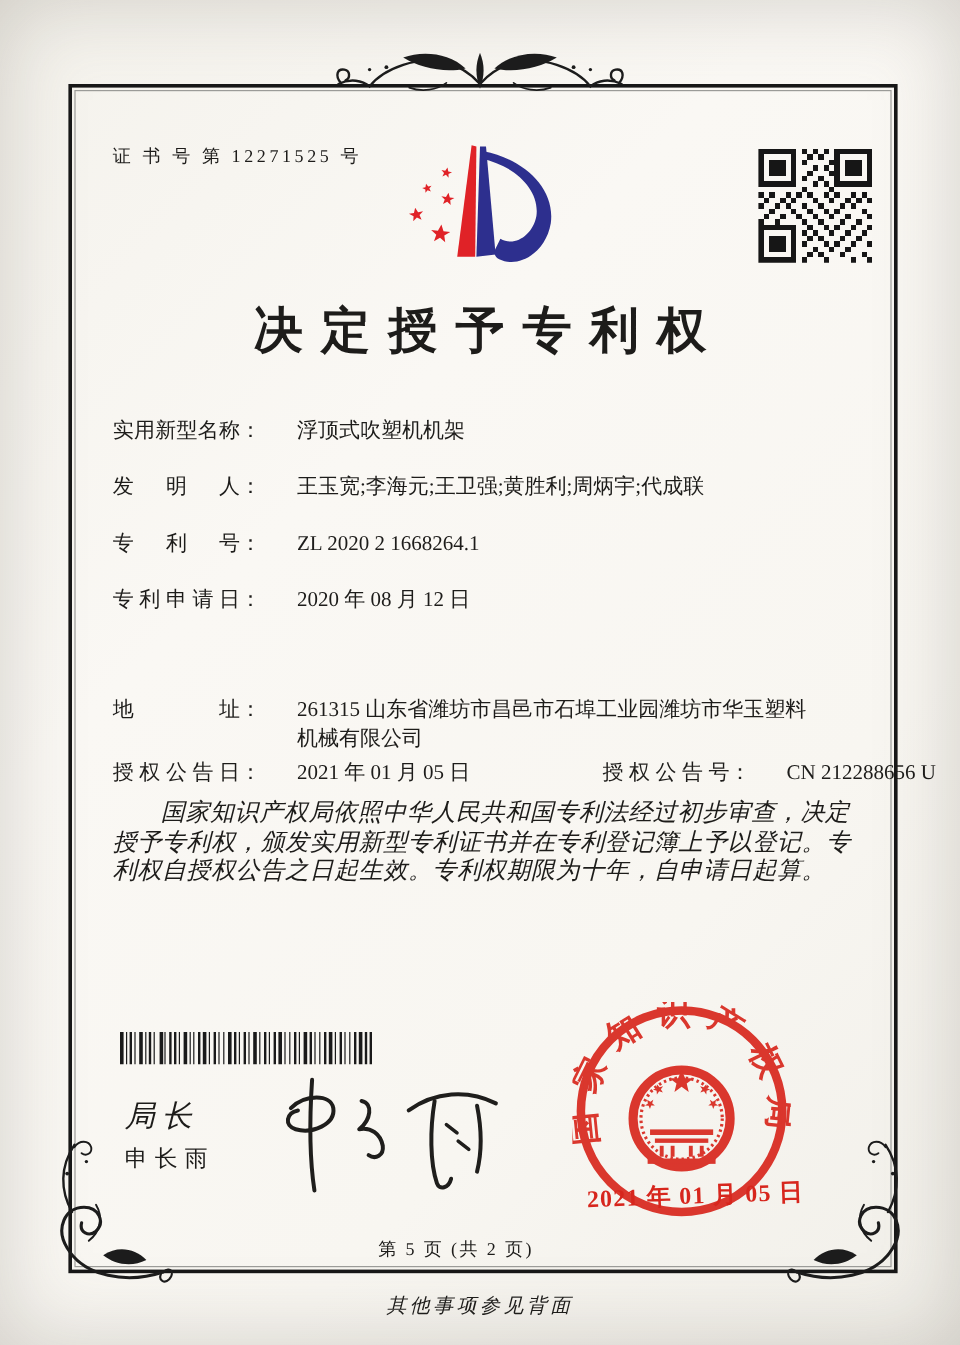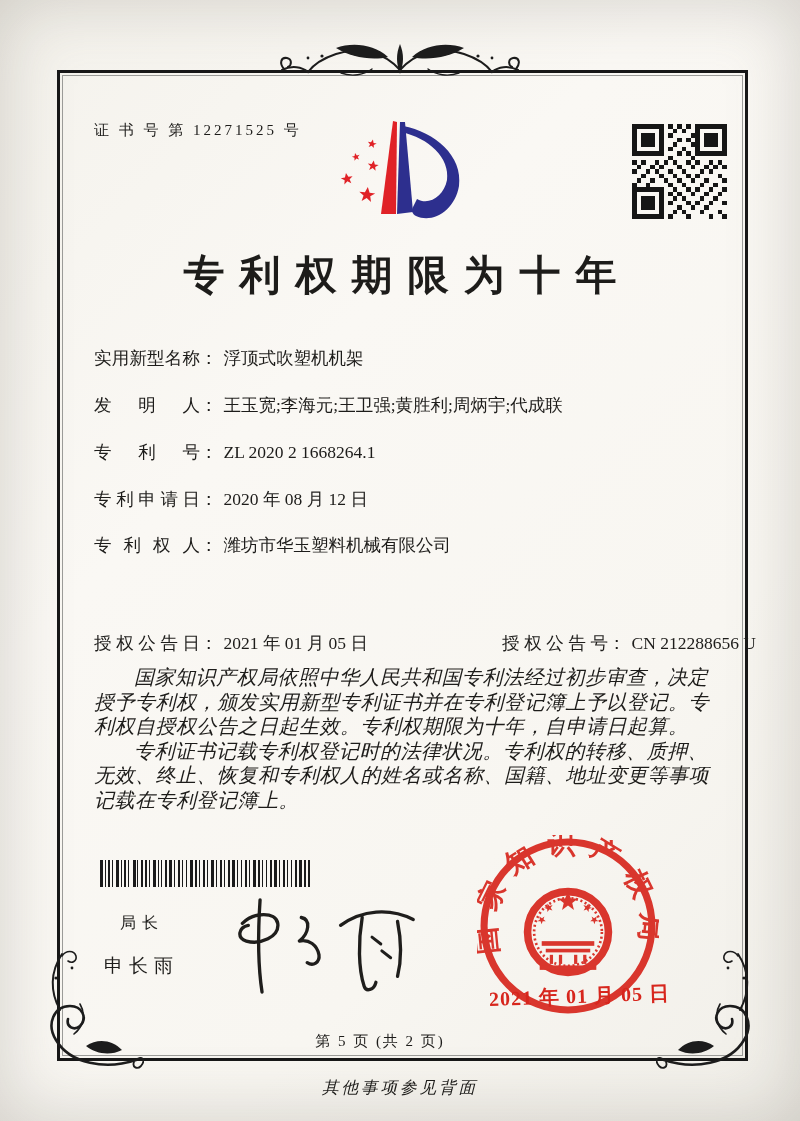--- a/index.html
+++ b/index.html
@@ -24,31 +24,31 @@
   
   .cert-no{position:absolute;left:94px;top:121px;font-size:15px;letter-spacing:3px;white-space:pre;}
   .logo{position:absolute;left:323px;top:110px;width:152px;height:127px;}
   .qr{position:absolute;left:632px;top:124px;width:95px;height:95px;}
   .title{position:absolute;left:0;top:248px;width:800px;text-align:center;
     font-size:41px;font-weight:700;letter-spacing:15px;text-indent:15px;}
   
   .row{position:absolute;left:94px;font-size:17.5px;line-height:1.35;white-space:nowrap;}
   .row .lbl{display:inline-block;width:106px;text-align-last:justify;text-align:justify;vertical-align:top;}
   .row .colon{display:inline-block;vertical-align:top;margin-right:6px;}
-  .row .val{display:inline-block;vertical-align:top;white-space:normal;}
+  .row .val{display:inline-block;vertical-align:top;white-space:normal;margin-left:24px;}
   .row.addr .val{width:438px;}
   .grant2{position:absolute;left:408px;top:0;white-space:nowrap;}
   .grant2 .lbl{width:106px;}
   
   .paras{position:absolute;left:94px;top:665px;width:628px;font-size:20px;line-height:24.5px;
     font-style:italic;letter-spacing:.5px;}
   .paras p{margin:0;text-indent:2em;}
   
   .barcode{position:absolute;left:100px;top:860px;width:210px;height:27px;}
-  .signer-role{position:absolute;left:120px;top:913px;font-size:16px;letter-spacing:6px;}
+  .signer-role{position:absolute;left:104px;top:913px;font-size:25px;letter-spacing:6px;font-style:italic;}
   .signer-name{position:absolute;left:104px;top:953px;font-size:19px;letter-spacing:6px;}
   .sig{position:absolute;left:213px;top:890px;width:210px;height:108px;}
   .seal{position:absolute;left:477px;top:835px;width:182px;height:182px;}
   .seal-date{position:absolute;left:489px;top:983px;width:170px;color:var(--seal-red);
     font-size:20px;font-weight:700;letter-spacing:1px;transform:rotate(-2deg);white-space:nowrap;}
   .page-info{position:absolute;left:40px;top:1032px;width:680px;text-align:center;font-size:15px;letter-spacing:2px;}
   .back-note{position:absolute;left:0;top:1077px;width:800px;text-align:center;font-size:16.5px;
     font-style:italic;letter-spacing:3px;}
 </style>
 </head>
@@ -121,47 +121,46 @@
   </svg>
 
   <svg class="qr" viewBox="0 0 21 21" shape-rendering="crispEdges">
     <g fill="#161616">
       <path fill-rule="evenodd" d="M0,0h7v7h-7z M1,1v5h5v-5z M14,0h7v7h-7z M15,1v5h5v-5z M0,14h7v7h-7z M1,15v5h5v-5z"></path>
       <path d="M2,2h3v3h-3z M16,2h3v3h-3z M2,16h3v3h-3z"></path>
       <path d="M8,0h1v1h-1z M10,0h1v1h-1z M12,0h1v1h-1z M9,1h1v1h-1z M11,1h1v1h-1z M8,2h1v1h-1z M13,2h1v1h-1z M10,3h1v1h-1z M12,3h1v1h-1z M9,4h1v1h-1z M13,4h1v1h-1z M8,5h1v1h-1z M11,5h1v1h-1z M10,6h1v1h-1z M12,6h1v1h-1z M8,7h1v1h-1z M13,7h1v1h-1z M0,8h1v1h-1z M2,8h1v1h-1z M5,8h1v1h-1z M7,8h1v1h-1z M9,8h1v1h-1z M12,8h1v1h-1z M14,8h1v1h-1z M17,8h1v1h-1z M19,8h1v1h-1z M1,9h1v1h-1z M4,9h1v1h-1z M6,9h1v1h-1z M10,9h1v1h-1z M13,9h1v1h-1z M16,9h1v1h-1z M18,9h1v1h-1z M20,9h1v1h-1z M0,10h1v1h-1z M3,10h1v1h-1z M5,10h1v1h-1z M8,10h1v1h-1z M11,10h1v1h-1z M15,10h1v1h-1z M17,10h1v1h-1z M2,11h1v1h-1z M6,11h1v1h-1z M9,11h1v1h-1z M12,11h1v1h-1z M14,11h1v1h-1z M19,11h1v1h-1z M1,12h1v1h-1z M4,12h1v1h-1z M7,12h1v1h-1z M10,12h1v1h-1z M13,12h1v1h-1z M16,12h1v1h-1z M20,12h1v1h-1z M0,13h1v1h-1z M3,13h1v1h-1z M8,13h1v1h-1z M11,13h1v1h-1z M15,13h1v1h-1z M18,13h1v1h-1z M9,14h1v1h-1z M12,14h1v1h-1z M14,14h1v1h-1z M17,14h1v1h-1z M20,14h1v1h-1z M8,15h1v1h-1z M10,15h1v1h-1z M13,15h1v1h-1z M16,15h1v1h-1z M19,15h1v1h-1z M9,16h1v1h-1z M11,16h1v1h-1z M15,16h1v1h-1z M18,16h1v1h-1z M8,17h1v1h-1z M12,17h1v1h-1z M14,17h1v1h-1z M17,17h1v1h-1z M20,17h1v1h-1z M10,18h1v1h-1z M13,18h1v1h-1z M16,18h1v1h-1z M9,19h1v1h-1z M11,19h1v1h-1z M15,19h1v1h-1z M19,19h1v1h-1z M8,20h1v1h-1z M12,20h1v1h-1z M17,20h1v1h-1z M20,20h1v1h-1z"></path>
     </g>
   </svg>
 
-  <div class="title">专利权期限为十年</div>
+  <div class="title">决定授予专利权</div>
 
   <div class="row" style="top:347px;">
     <span class="lbl">实用新型名称</span><span class="colon">：</span><span class="val">浮顶式吹塑机机架</span>
   </div>
   <div class="row" style="top:394px;">
     <span class="lbl">发明人</span><span class="colon">：</span><span class="val">王玉宽;李海元;王卫强;黄胜利;周炳宇;代成联</span>
   </div>
   <div class="row" style="top:441px;">
     <span class="lbl">专利号</span><span class="colon">：</span><span class="val">ZL 2020 2 1668264.1</span>
   </div>
   <div class="row" style="top:488px;">
     <span class="lbl">专利申请日</span><span class="colon">：</span><span class="val">2020 年 08 月 12 日</span>
   </div>
-  <div class="row" style="top:534px;">
-    <span class="lbl">专利权人</span><span class="colon">：</span><span class="val">潍坊市华玉塑料机械有限公司</span>
+  <div class="row addr" style="top:580px;">
+    <span class="lbl">地址</span><span class="colon">：</span><span class="val">261315 山东省潍坊市昌邑市石埠工业园潍坊市华玉塑料机械有限公司</span>
   </div>
   <div class="row" style="top:632px;">
     <span class="lbl">授权公告日</span><span class="colon">：</span><span class="val">2021 年 01 月 05 日</span>
     <span class="grant2">
       <span class="lbl">授权公告号</span><span class="colon">：</span><span class="val">CN 212288656 U</span>
     </span>
   </div>
 
   <div class="paras">
     <p>国家知识产权局依照中华人民共和国专利法经过初步审查，决定授予专利权，颁发实用新型专利证书并在专利登记簿上予以登记。专利权自授权公告之日起生效。专利权期限为十年，自申请日起算。</p>
-    <p>专利证书记载专利权登记时的法律状况。专利权的转移、质押、无效、终止、恢复和专利权人的姓名或名称、国籍、地址变更等事项记载在专利登记簿上。</p>
   </div>
 
   <svg class="barcode" viewBox="0 0 210 27" preserveAspectRatio="none">
     <path fill="#1a1a1a" d="M0,0h3v27h-3z M5,0h1v27h-1z M8,0h2v27h-2z M12,0h1v27h-1z M16,0h3v27h-3z M21,0h1v27h-1z M24,0h2v27h-2z M28,0h1v27h-1z M33,0h3v27h-3z M37,0h1v27h-1z M41,0h2v27h-2z M45,0h2v27h-2z M49,0h1v27h-1z M53,0h3v27h-3z M58,0h1v27h-1z M61,0h1v27h-1z M65,0h2v27h-2z M69,0h3v27h-3z M74,0h1v27h-1z M78,0h2v27h-2z M82,0h1v27h-1z M86,0h1v27h-1z M90,0h3v27h-3z M95,0h2v27h-2z M99,0h1v27h-1z M103,0h2v27h-2z M107,0h1v27h-1z M111,0h3v27h-3z M116,0h1v27h-1z M120,0h2v27h-2z M124,0h1v27h-1z M128,0h2v27h-2z M132,0h3v27h-3z M137,0h1v27h-1z M141,0h1v27h-1z M145,0h2v27h-2z M149,0h1v27h-1z M153,0h3v27h-3z M158,0h2v27h-2z M162,0h1v27h-1z M166,0h1v27h-1z M170,0h2v27h-2z M174,0h3v27h-3z M179,0h1v27h-1z M183,0h2v27h-2z M187,0h1v27h-1z M191,0h1v27h-1z M195,0h2v27h-2z M199,0h3v27h-3z M204,0h2v27h-2z M208,0h2v27h-2z"></path>
   </svg>
 
   <div class="signer-role">局长</div>
   <div class="signer-name">申长雨</div>
 
   <svg class="sig" viewBox="0 0 210 110">

